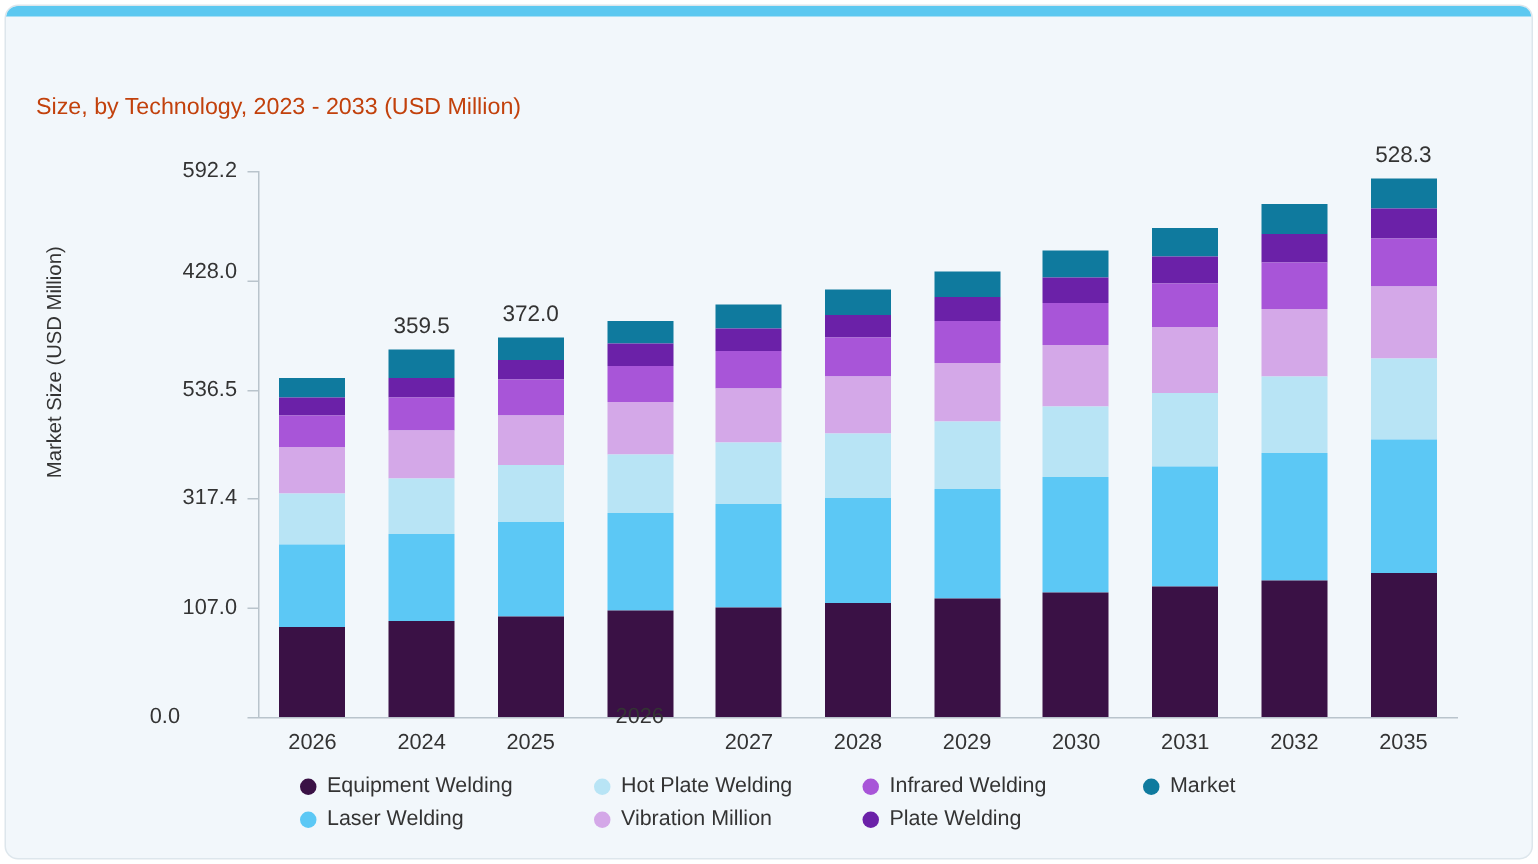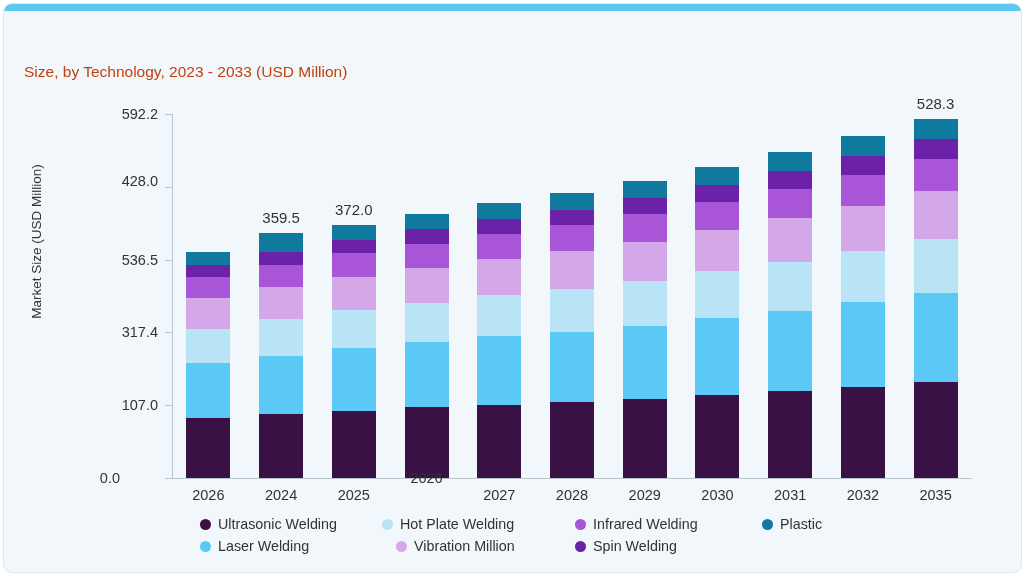--- a/index.html
+++ b/index.html
@@ -246,40 +246,40 @@
         <div class="seg" style="background: rgb(92, 200, 245); top: 174.38px; height: 89.129px;"></div>
         <div class="seg" style="background: rgb(58, 17, 69); top: 263.509px; height: 95.9327px;"></div>
       </div>
       <div class="xtick" style="left: 891.636px; width: 80px; top: 483px;">2035</div>
       <div class="barlabel" style="left: 881.636px; width: 100px; top: 90.5585px;">528.3</div>
     </div>
 
   <div id="legend">
       <div class="lg-item" style="left: 0px; top: 0px;">
         <span class="lg-dot" style="background: rgb(58, 17, 69);"></span>
-        <span>Ultrasonic Welding</span>
-      </div>
-      <div class="lg-item" style="left: 182px; top: 0px;">
+        <span>Equipment Welding</span>
+      </div>
+      <div class="lg-item" style="left: 196px; top: 0px;">
         <span class="lg-dot" style="background: rgb(184, 228, 245);"></span>
         <span>Hot Plate Welding</span>
       </div>
       <div class="lg-item" style="left: 375px; top: 0px;">
         <span class="lg-dot" style="background: rgb(168, 85, 216);"></span>
         <span>Infrared Welding</span>
       </div>
       <div class="lg-item" style="left: 562px; top: 0px;">
         <span class="lg-dot" style="background: rgb(15, 122, 158);"></span>
-        <span>Plastic</span>
+        <span>Market</span>
       </div>
       <div class="lg-item" style="left: 0px; top: 22px;">
         <span class="lg-dot" style="background: rgb(92, 200, 245);"></span>
         <span>Laser Welding</span>
       </div>
       <div class="lg-item" style="left: 196px; top: 22px;">
         <span class="lg-dot" style="background: rgb(212, 168, 232);"></span>
         <span>Vibration Million</span>
       </div>
       <div class="lg-item" style="left: 375px; top: 22px;">
         <span class="lg-dot" style="background: rgb(107, 33, 168);"></span>
-        <span>Spin Welding</span>
+        <span>Plate Welding</span>
       </div>
     </div>
 </div>
 
 </body></html>

